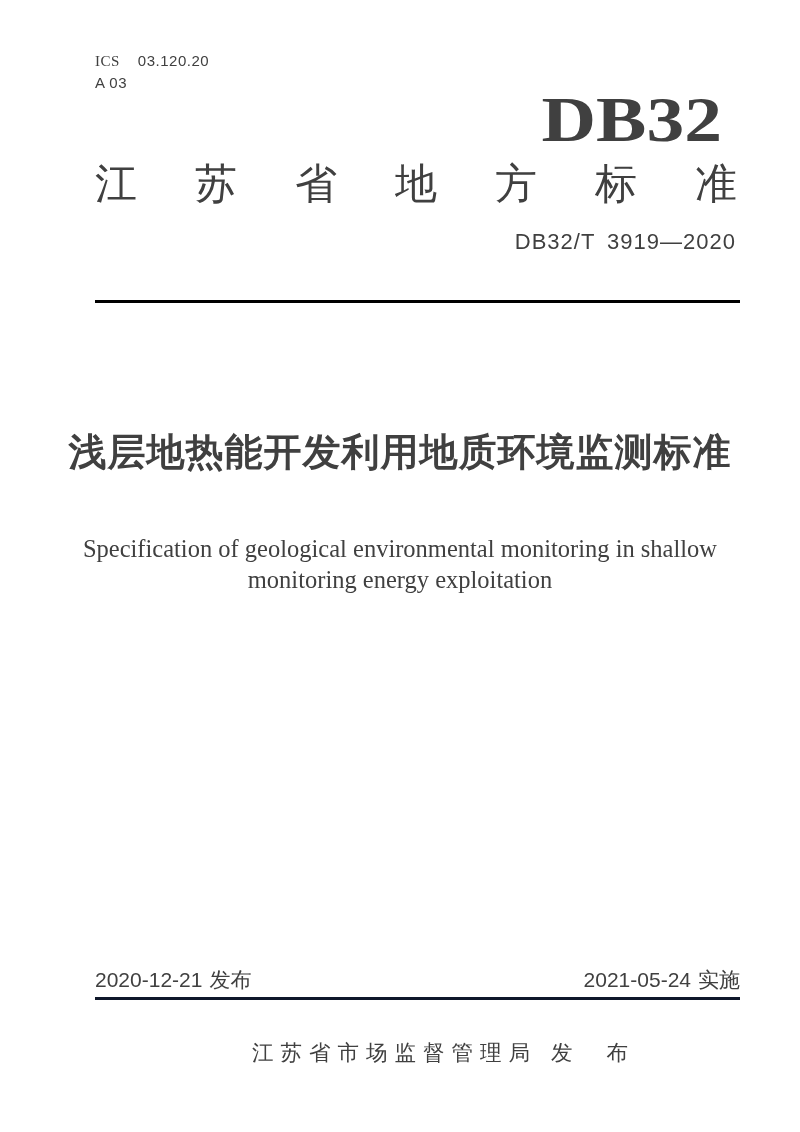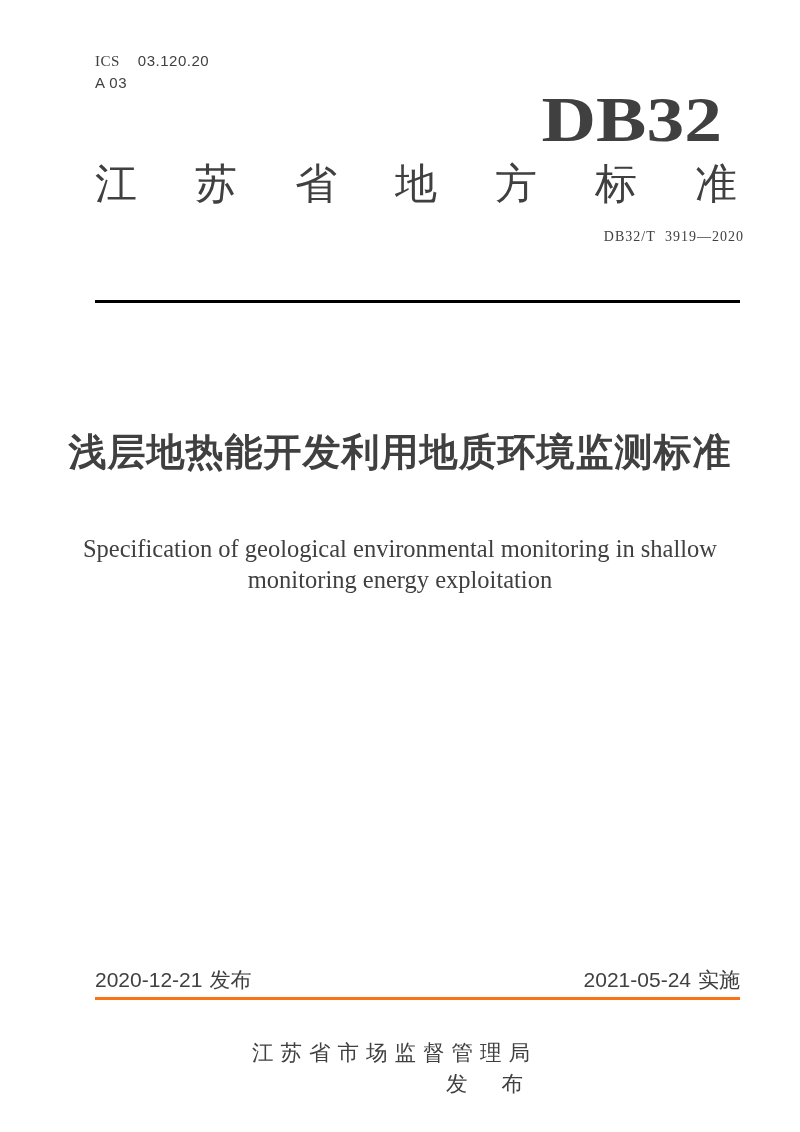--- a/index.html
+++ b/index.html
@@ -54,24 +54,24 @@
     top: 144px;
     display: flex;
     justify-content: space-between;
     font-size: 42px;
     line-height: 48px;
     font-weight: 400;
   }
 
   .standard-number {
     position: absolute;
-    right: 56px;
+    right: 64px;
     top: 213px;
-    font-family: Liberation Serif, serif;
-    font-size: 14px;
+    font-family: Liberation Sans, sans-serif;
+    font-size: 22px;
     letter-spacing: 1px;
     word-spacing: 5px;
     white-space: nowrap;
   }
 
   .header-rule {
     position: absolute;
     left: 95px;
     width: 645px;
     top: 284px;
@@ -103,40 +103,39 @@
   }
 
   
   .footer-dates {
     position: absolute;
     left: 95px;
     width: 645px;
     top: 950px;
     height: 34px;
     box-sizing: border-box;
-    border-bottom: 3px solid #f97316;
+    border-bottom: 3px solid #0f172a;
     display: flex;
     justify-content: space-between;
     align-items: flex-end;
     padding-bottom: 3px;
     font-size: 21px;
     white-space: nowrap;
   }
   .date-label { margin-left: 7px; }
 
   
   .publishers {
     position: absolute;
     left: 252px;
     top: 1022px;
     display: flex;
     align-items: flex-end;
     font-size: 21.5px;
     white-space: nowrap;
-    flex-direction: column;
   }
   .pub-names { text-align: center; }
   .pub-names > div {
     line-height: 31px;
     letter-spacing: 7px;
   }
   .release {
     margin-left: 14px;
     line-height: 31px;
     letter-spacing: 14px;

